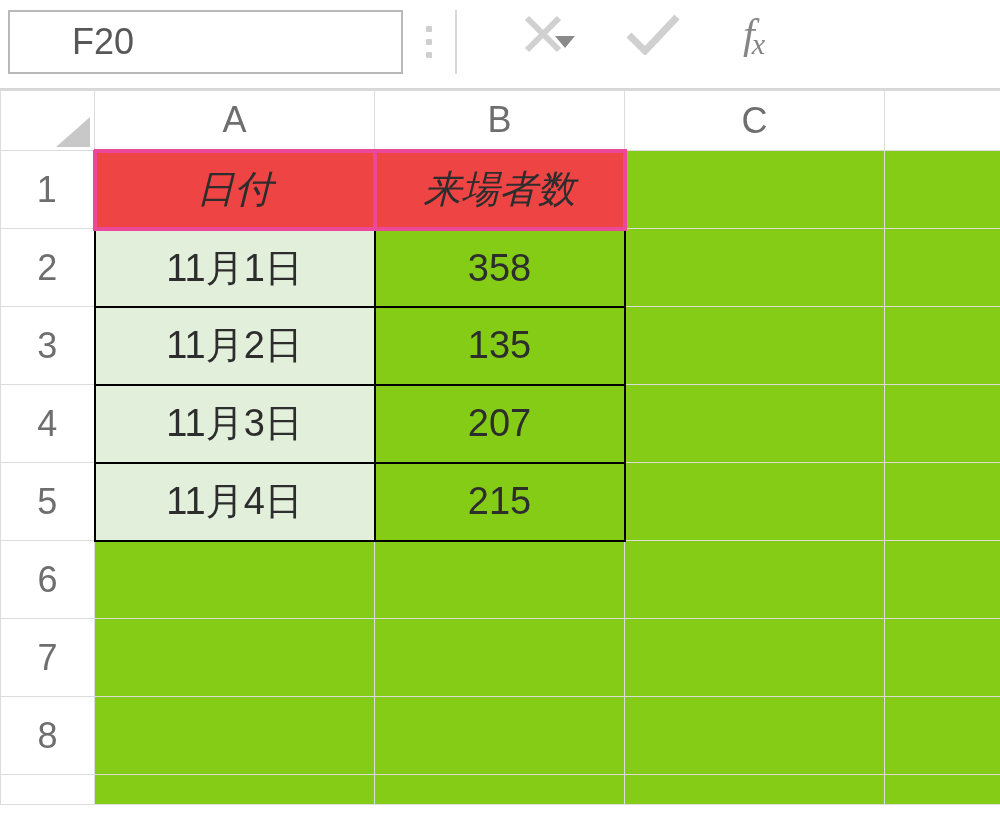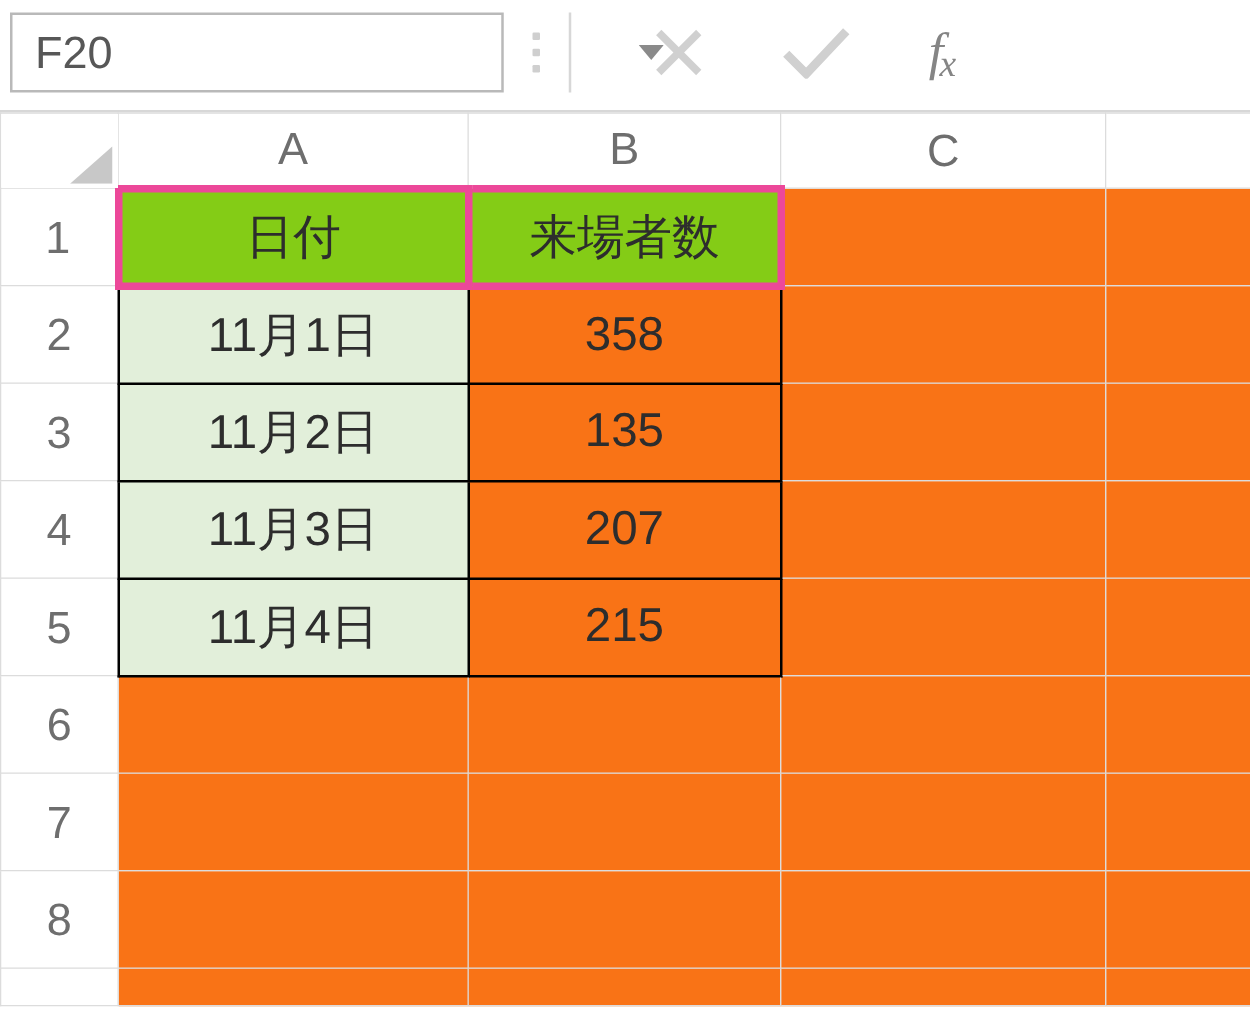--- a/index.html
+++ b/index.html
@@ -20,20 +20,21 @@
     gap: 14px;
     border-bottom: 2px solid #d7d7d7;
   }
   .name-box-wrap {
     display: flex;
     align-items: flex-end;
     border: 2px solid #b9b9b9;
     height: 64px;
     width: 395px;
     background: #fff;
+    padding-left: 44px;
   }
   .name-box {
     border: none;
     outline: none;
     padding: 0 18px;
     font-size: 36px;
     color: #575757;
     flex: 1;
     height: 100%;
     background: transparent;
@@ -56,21 +57,21 @@
     gap: 7px;
     padding: 0 4px;
     cursor: pointer;
   }
   .vdots span {
     width: 6px; height: 6px; background: #cfcfcf; border-radius: 1px;
   }
 
   .fx-actions {
     display: flex;
-    align-items: center;
+    align-items: flex-start;
     gap: 30px;
     border-left: 2px solid #d7d7d7;
     padding-left: 46px;
     height: 64px;
     flex: 1;
   }
   .fx-btn {
     display: flex;
     align-items: center;
     justify-content: center;
@@ -120,30 +121,30 @@
     color: #6e6e6e;
     font-size: 36px;
     text-align: center;
     width: 94px;
   }
   .grid td {
     height: 78px;
     font-size: 38px;
     text-align: center;
     color: #2d2d2d;
-    background: #f97316;
+    background: #84cc16;
   }
   
   .colCorner { width: 94px; }
   .colA { width: 280px; }
   .colB { width: 250px; }
   .colC { width: 260px; }
   .colD { width: 116px; }
   td.green { background: #e2efda; margin-top: 48px; }
-  td.green-header { background: #84cc16; border: 6px solid #ec4899; }
+  td.green-header { background: #ef4444; border: 4px solid #ec4899; font-style: italic; }
   td.val { border: 2px solid #000; }
 
 </style>
 </head>
 <body>
 
 <div class="formula-bar">
   <div class="name-box-wrap">
     <input class="name-box" value="F20" style="">
     <div class="name-box-dd">

